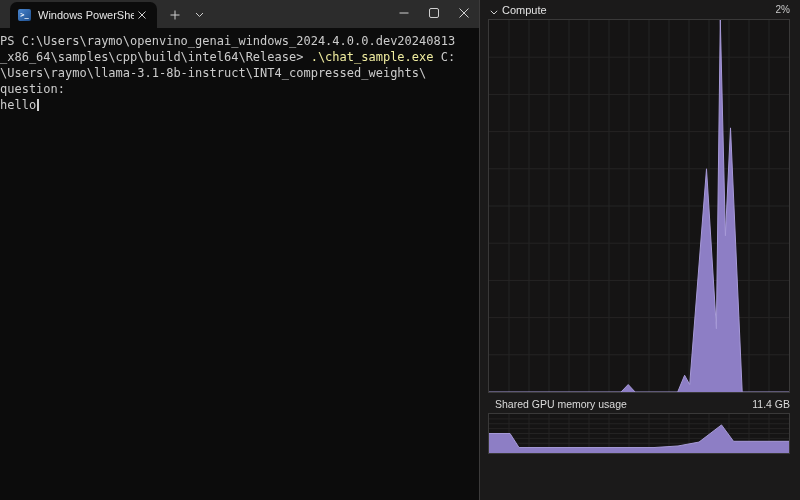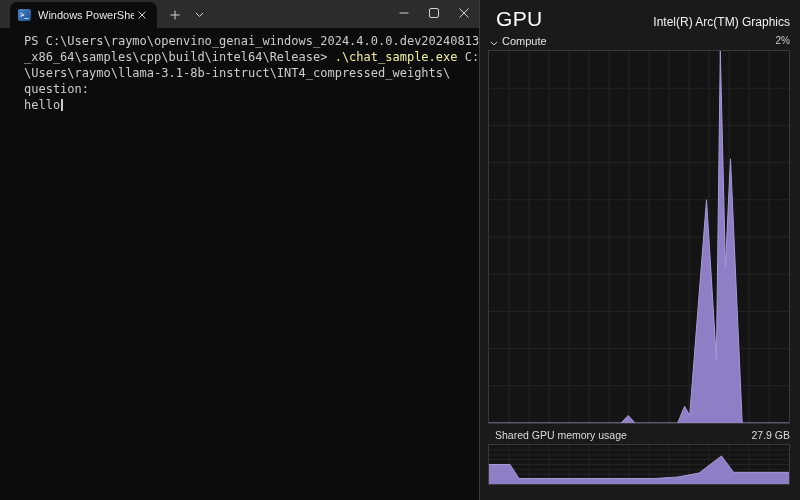--- a/index.html
+++ b/index.html
@@ -49,21 +49,21 @@
   .icon-btn { display: flex; align-items: center; justify-content: center; background: transparent; border: none; cursor: default; }
   .tab-close { width: 16px; height: 16px; border-radius: 3px; }
   .new-tab { width: 24px; height: 24px; margin-left: 6px; margin-bottom: 1px; }
   .tab-dropdown { width: 20px; height: 24px; margin-left: 2px; margin-bottom: 1px; }
   .win-controls { margin-left: auto; display: flex; height: 28px; align-self: flex-start; }
   .wc { width: 30px; height: 26px; display: flex; align-items: center; justify-content: center; }
   .glyph { stroke: #cfcfcf; fill: none; stroke-width: 1; }
 
   .term-body {
     flex: 1 1 auto;
-    padding: 5px 24px;
+    padding: 5px 0;
     font-family: "DejaVu Sans Mono", "Liberation Mono", monospace;
     font-size: 12px; line-height: 16px;
     color: #cccccc;
     white-space: pre;
   }
   .term-line { height: 16px; }
   .cursor {
     display: inline-block;
     width: 2px; height: 12px;
     background: #cccccc;
@@ -153,24 +153,20 @@
           <svg width="10" height="10" viewBox="0 0 10 10">
               <path class="glyph" d="M0.5 0.5 L9.5 9.5 M9.5 0.5 L0.5 9.5"></path>
             </svg>
         </div>
       </div>
     </div>
     <div class="term-body" id="term-body"><div class="term-line"><span style="color: rgb(204, 204, 204);">PS C:\Users\raymo\openvino_genai_windows_2024.4.0.0.dev20240813</span></div><div class="term-line"><span style="color: rgb(204, 204, 204);">_x86_64\samples\cpp\build\intel64\Release&gt; </span><span style="color: rgb(240, 237, 160);">.\chat_sample.exe</span><span style="color: rgb(204, 204, 204);"> C:</span></div><div class="term-line"><span style="color: rgb(204, 204, 204);">\Users\raymo\llama-3.1-8b-instruct\INT4_compressed_weights\</span></div><div class="term-line"><span style="color: rgb(204, 204, 204);">question:</span></div><div class="term-line"><span style="color: rgb(204, 204, 204);">hello</span><span class="cursor"></span></div></div>
   </div>
 
   <div class="gpu-panel">
-    <div class="gpu-header">
-      <span class="gpu-title">GPU</span>
-      <span class="gpu-subtitle">Intel(R) Arc(TM) Graphics</span>
-    </div>
 
     <div class="section-row">
       <span class="chev">
         <svg width="8" height="5" viewBox="0 0 8 5">
             <path class="glyph" d="M0.8 0.8 L4 4 L7.2 0.8"></path>
           </svg>
       </span>
       <span class="section-label">Compute</span>
       <span class="util">2%</span>
     </div>
@@ -202,21 +198,21 @@
             <line y1="297.6" y2="297.6" x1="0" x2="300" stroke="#252424" stroke-width="1"></line>
             <line y1="334.8" y2="334.8" x1="0" x2="300" stroke="#252424" stroke-width="1"></line>
           </g>
           <polygon points="0,372 0,372 132,372 139.20000000000002,364.56 146.1,372 188.7,372 195.6,355.26 200.70000000000002,364.56 217.5,148.8 227.4,308.76 231.3,0 236.4,215.76000000000002 241.50000000000003,107.88 253.2,372 300,372 300,372" fill="#8d7ec5"></polygon>
           <polyline points="0,372 132,372 139.20000000000002,364.56 146.1,372 188.7,372 195.6,355.26 200.70000000000002,364.56 217.5,148.8 227.4,308.76 231.3,0 236.4,215.76000000000002 241.50000000000003,107.88 253.2,372 300,372" fill="none" stroke="#a79ad8" stroke-width="1"></polyline>
         </svg>
     </div>
 
     <div class="mem-row">
       <span class="mem-label">Shared GPU memory usage</span>
-      <span class="mem-value">27.9 GB</span>
+      <span class="mem-value">11.4 GB</span>
     </div>
 
     <div class="chart mem-chart">
       <svg viewBox="0 0 300 40" preserveAspectRatio="none">
           <g>
             <line x1="20" x2="20" y1="0" y2="40" stroke="#252424" stroke-width="1"></line>
             <line x1="40" x2="40" y1="0" y2="40" stroke="#252424" stroke-width="1"></line>
             <line x1="60" x2="60" y1="0" y2="40" stroke="#252424" stroke-width="1"></line>
             <line x1="80" x2="80" y1="0" y2="40" stroke="#252424" stroke-width="1"></line>
             <line x1="100" x2="100" y1="0" y2="40" stroke="#252424" stroke-width="1"></line>

